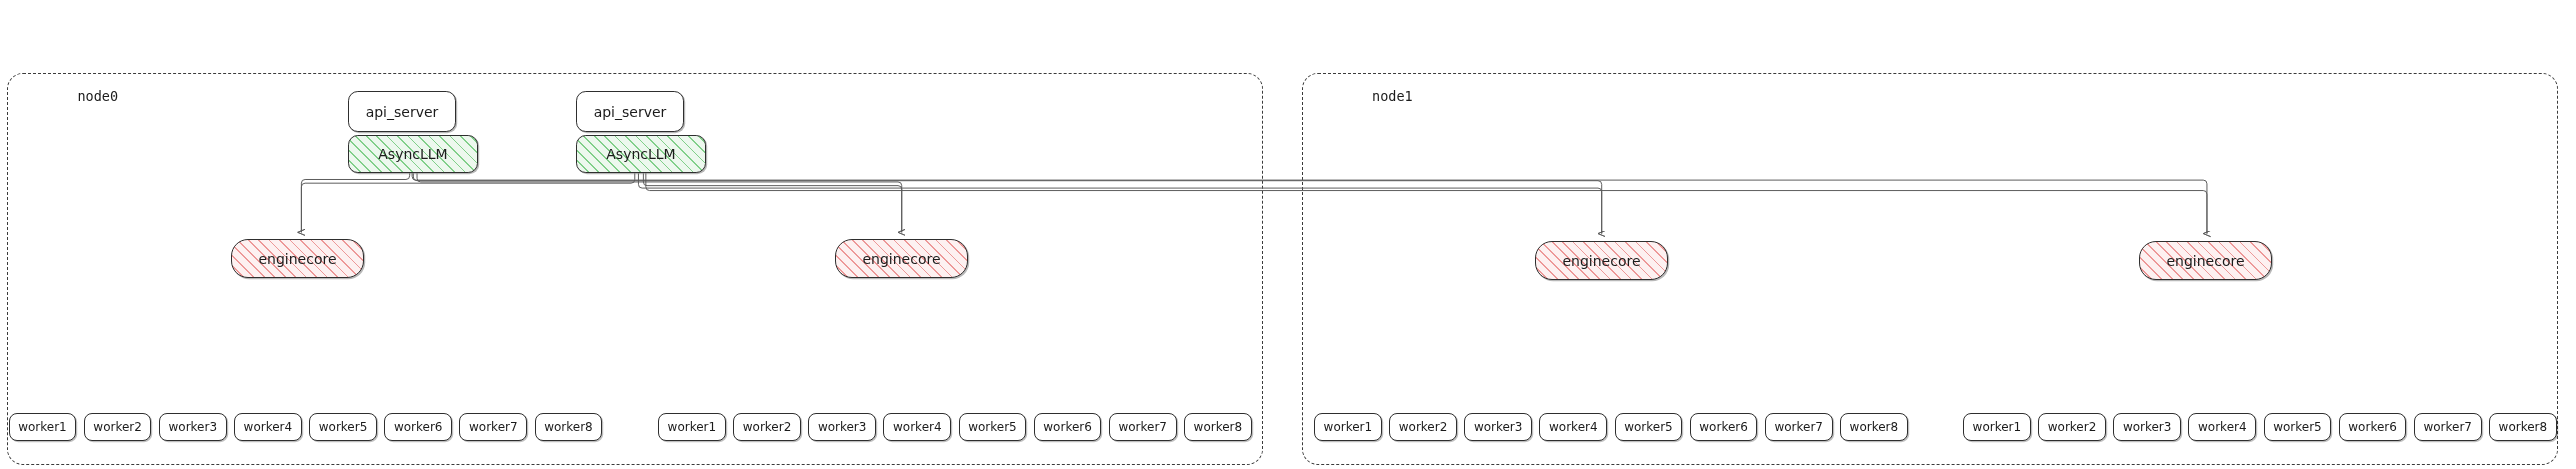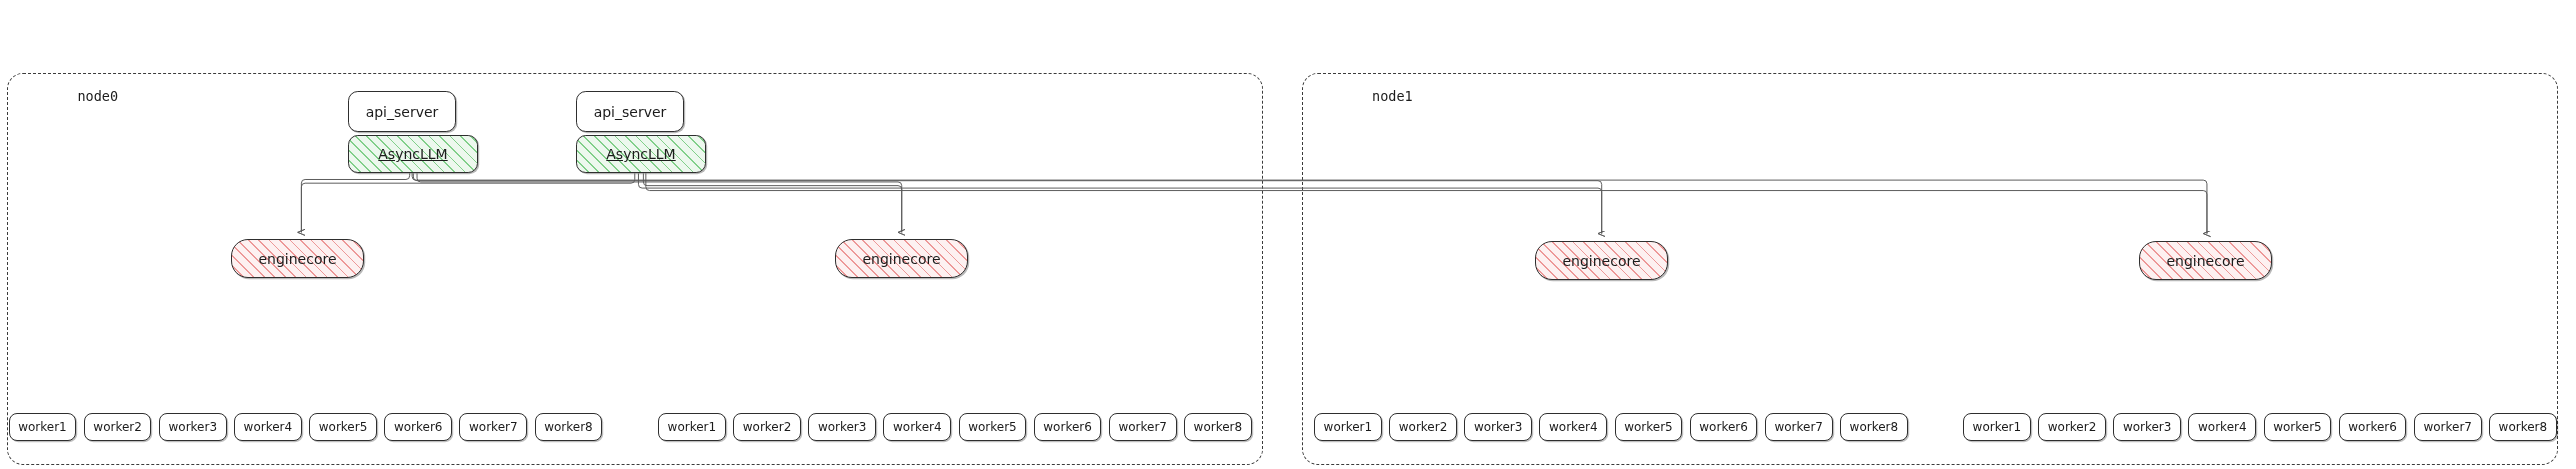--- a/index.html
+++ b/index.html
@@ -71,21 +71,20 @@
     font-size: 14px;
     border-radius: 9.8px;
     background-color: #edf8ee;
     background-image: repeating-linear-gradient(
       45deg,
       rgba(110, 200, 120, 0.85) 0px,
       rgba(110, 200, 120, 0.85) 1.2px,
       rgba(0,0,0,0) 1.2px,
       rgba(0,0,0,0) 7.4px
     );
-    text-decoration: underline;
   }
   .box-engine {
     width: 133px;
     height: 39px;
     font-size: 14px;
     border-radius: 17px;
     background-color: #fdf1f1;
     background-image: repeating-linear-gradient(
       45deg,
       rgba(233, 130, 130, 0.8) 0px,

